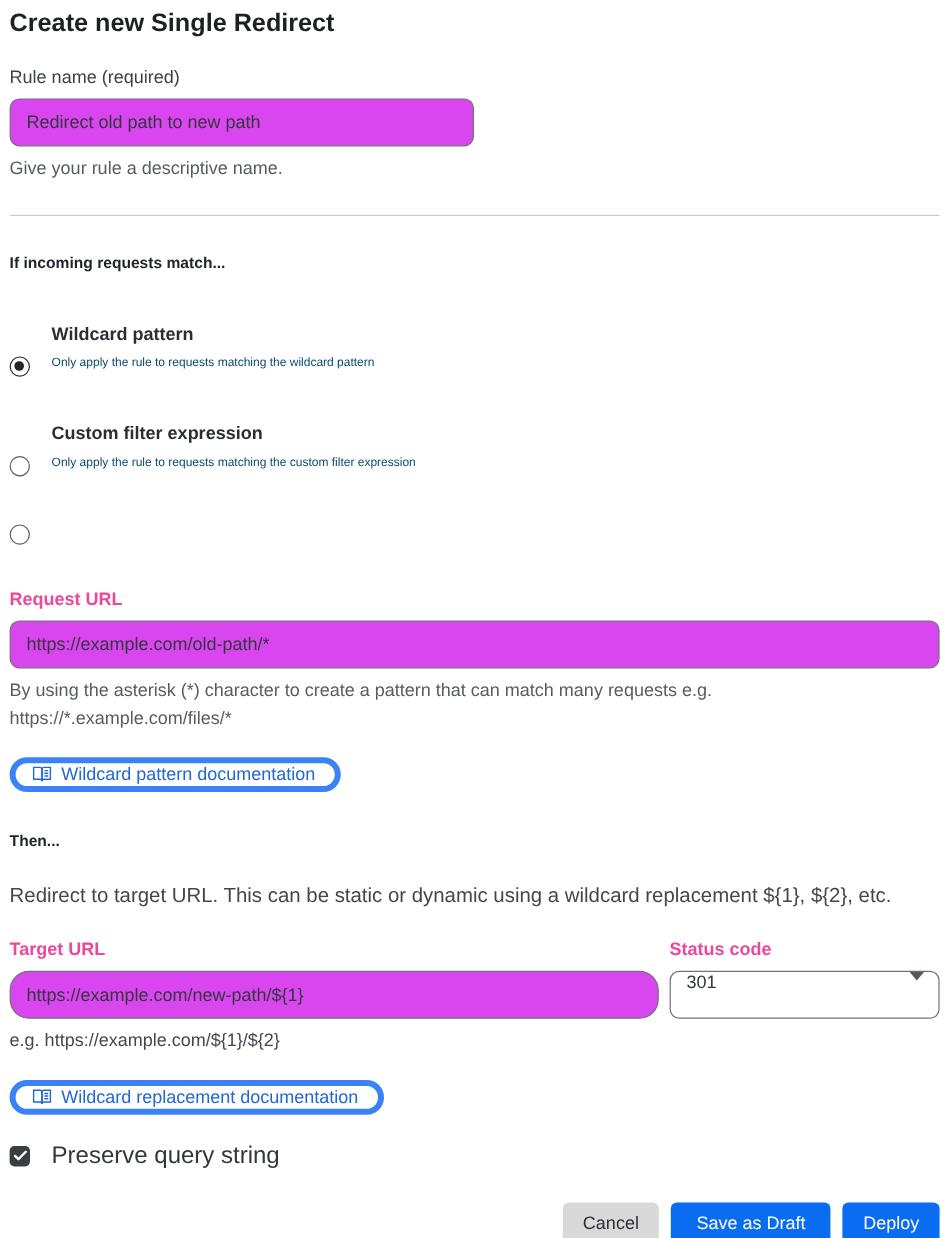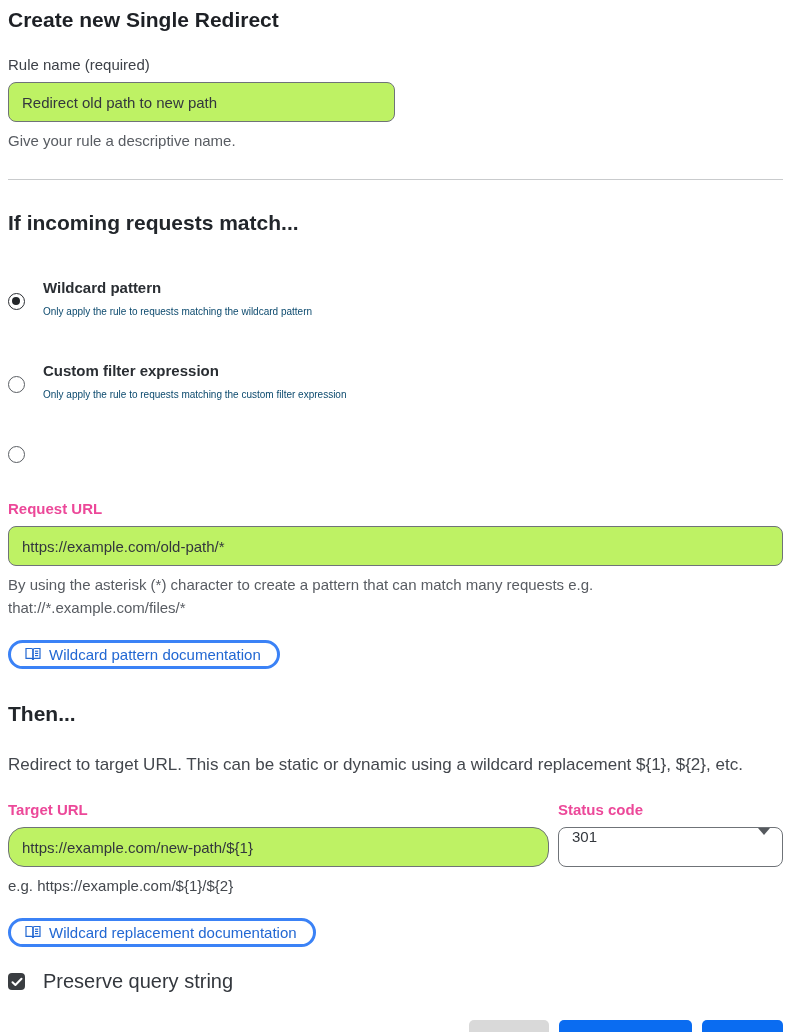--- a/index.html
+++ b/index.html
@@ -26,45 +26,45 @@
     display: block;
     margin-top: 9px;
     height: 40px;
     border: 1px solid #6f7378;
     border-radius: 8px;
     padding: 0 13px;
     font-size: 15px;
     font-family: "Liberation Sans", sans-serif;
     color: #33373d;
     width: 387px;
-    background: #bef264;
+    background: #d946ef;
     outline: none;
   }
   .text-input.full { width: 775px; }
   .helper {
     font-size: 15px;
     color: #585c62;
     margin-top: 7px;
     line-height: 23px;
   }
   .divider {
     border: none;
     border-top: 1px solid #c9cbcd;
     margin-top: 27px;
   }
   .section-heading {
-    font-size: 21px;
+    font-size: 13px;
     font-weight: 700;
     color: #22262b;
     margin-top: 31px;
   }
   .radio-group { margin-top: 42px; }
   .radio-option {
     display: flex;
-    align-items: center;
+    align-items: flex-end;
     margin-bottom: 37px;
     cursor: pointer;
   }
   .radio-circle {
     flex: 0 0 auto;
     width: 17px;
     height: 17px;
     border: 1.5px solid #5a5e63;
     border-radius: 50%;
     margin-top: 3px;
@@ -91,21 +91,21 @@
     font-size: 10px;
     color: #0c4a6e;
     line-height: 23px;
     margin-top: 2px;
   }
   .doc-button {
     display: inline-flex;
     align-items: center;
     gap: 8px;
     margin-top: 21px;
-    border: 3px solid #3b82f6;
+    border: 5px solid #3b82f6;
     border-radius: 999px;
     background: #fff;
     color: #2268d3;
     font-size: 15px;
     font-family: "Liberation Sans", sans-serif;
     padding: 5px 16px 6px 14px;
     height: 29px;
     cursor: pointer;
   }
   .doc-button svg { display: block; }
@@ -214,21 +214,21 @@
   </div>
   <div class="radio-option">
     <span class="radio-circle"></span>
   </div>
 </div>
 
 <label class="field-label bold" style="margin-top:6px">Request URL</label>
 <input class="text-input full" type="text" value="https://example.com/old-path/*" style="">
 <div class="helper">
   <span style="display:block">By using the asterisk (*) character to create a pattern that can match many requests e.g.</span>
-  <span style="display:block">that://*.example.com/files/*</span>
+  <span style="display:block">https://*.example.com/files/*</span>
 </div>
 
 <button class="doc-button">
   <span>
     <svg width="16" height="14" viewBox="0 0 16 14" fill="none" stroke="#2268d3" stroke-width="1.2">
       <path d="M1 1.5h5.2c1 0 1.8.8 1.8 1.8V13c0-.9-.8-1.6-1.7-1.6H1z"></path>
       <path d="M15 1.5H9.8C8.8 1.5 8 2.3 8 3.3V13c0-.9.8-1.6 1.7-1.6H15z"></path>
       <line x1="10" y1="4.2" x2="13.2" y2="4.2"></line>
       <line x1="10" y1="6.4" x2="13.2" y2="6.4"></line>
       <line x1="10" y1="8.6" x2="13.2" y2="8.6"></line>

